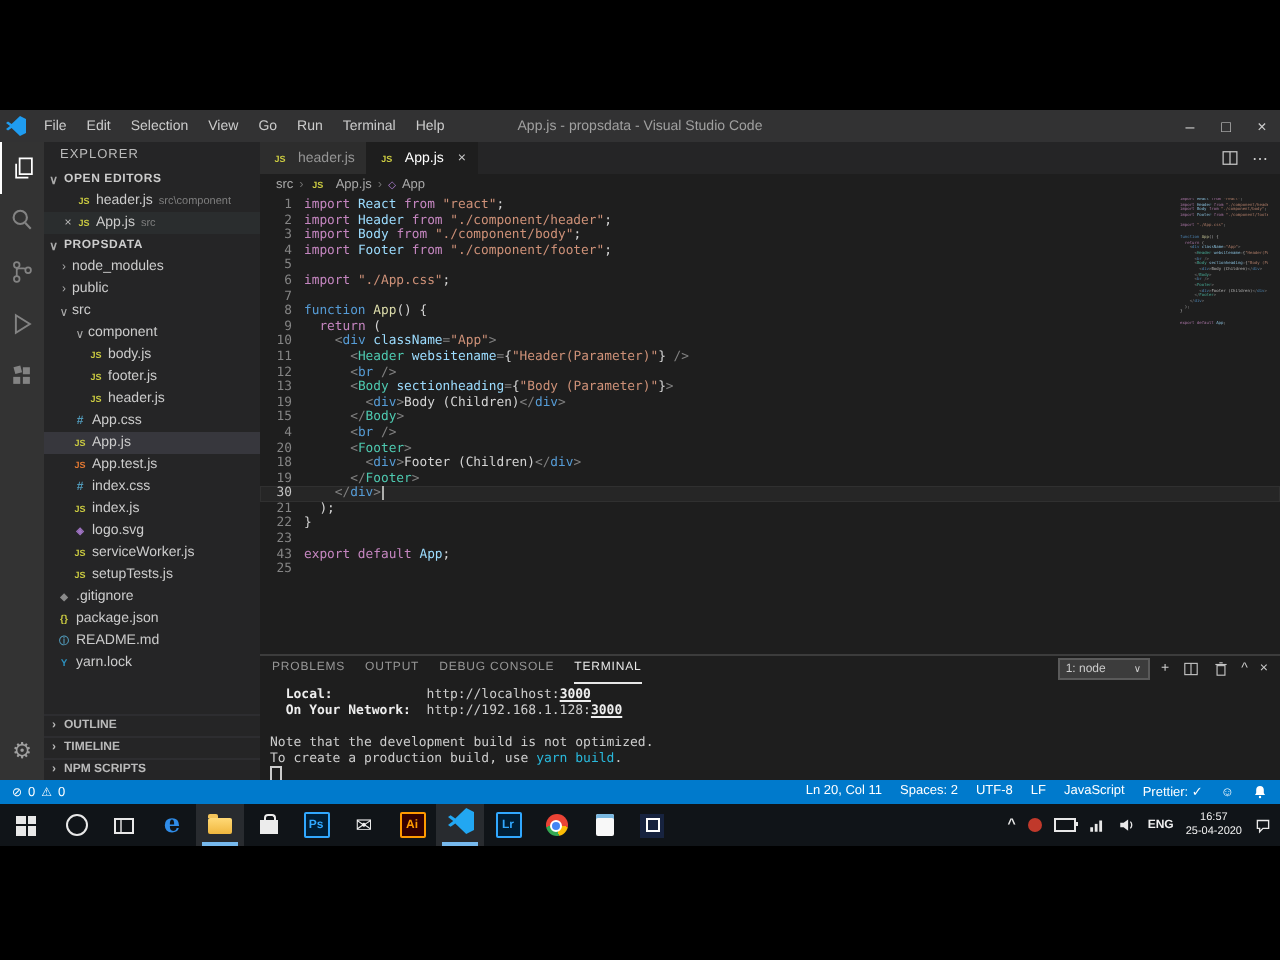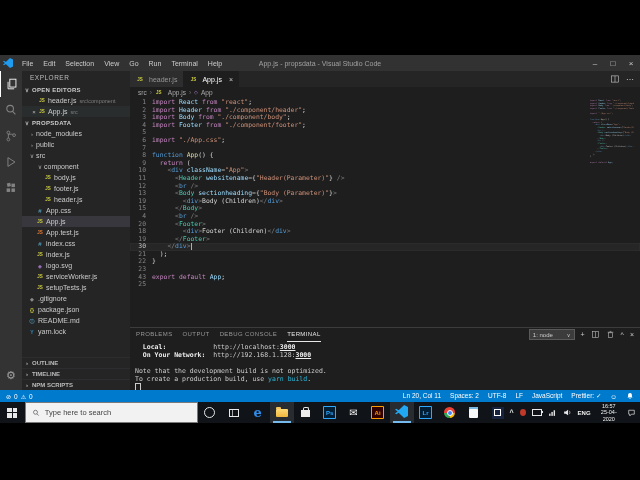--- a/index.html
+++ b/index.html
@@ -508,27 +508,20 @@
 
   <div id="taskbar">
     <div id="start-btn">
       <span class="winlogo">
           <i></i>
           <i></i>
           <i></i>
           <i></i>
         </span>
     </div>
-    <div id="tb-search">
-      <svg viewBox="0 0 16 16">
-          <circle cx="7" cy="6.5" r="4" fill="none" stroke="#555" stroke-width="1.4"></circle>
-          <line x1="10" y1="9.8" x2="13.5" y2="13.3" stroke="#555" stroke-width="1.4"></line>
-        </svg>
-      <span>Type here to search</span>
-    </div>
     <div id="tb-apps" style="display:flex;">
         <div class="tb-app">
           <span class="tb-cortana"></span>
         </div>
         <div class="tb-app">
           <span class="tb-tv"></span>
         </div>
         <div class="tb-app">
           <span class="tb-letter tb-edge">e</span>
         </div>

